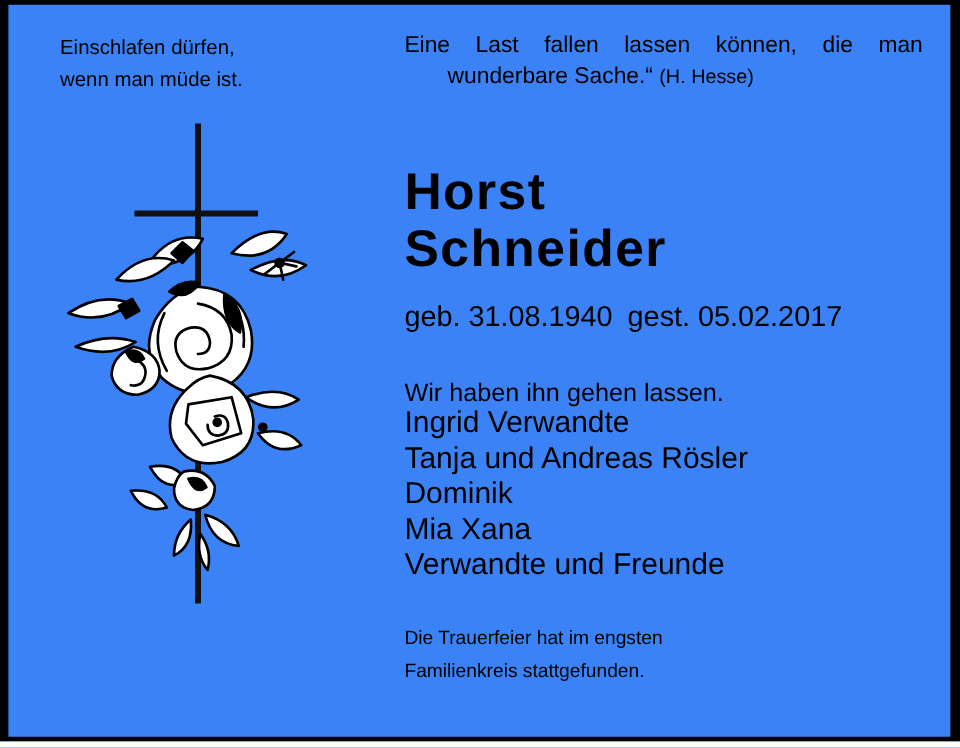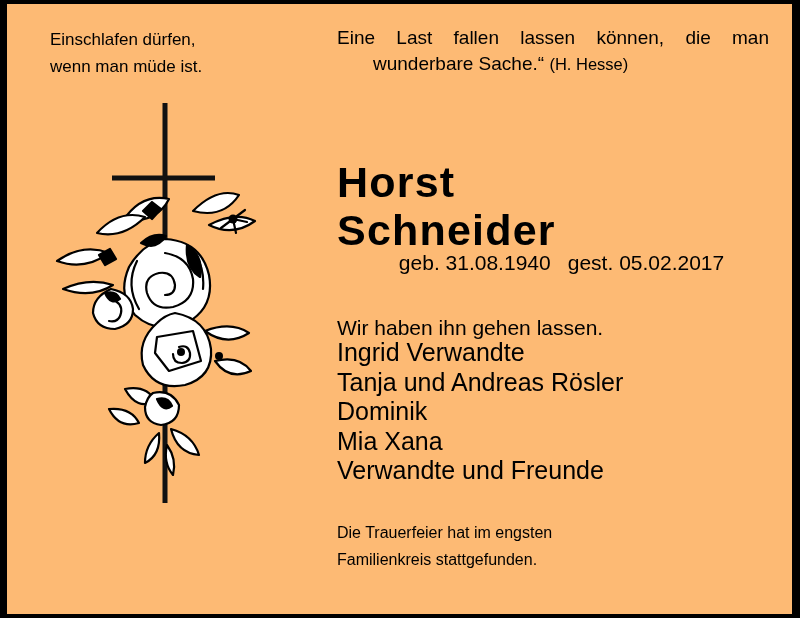--- a/index.html
+++ b/index.html
@@ -5,21 +5,21 @@
   html, body {
     margin: 0;
     padding: 0;
     background: #ffffff;
   }
   .page {
     position: relative;
     width: 800px;
     height: 618px;
     box-sizing: border-box;
-    background: #fdba74;
+    background: #3b82f6;
     border-style: solid;
     border-color: #000000;
     border-width: 4px 8px 4px 7px;
     font-family: "Liberation Sans", sans-serif;
     color: #000000;
     overflow: hidden;
   }
   .epigraph {
     position: absolute;
     left: 43px;
@@ -45,32 +45,31 @@
     font-size: 19px;
     line-height: 26px;
   }
   .q-just {
     text-align: justify;
     text-align-last: justify;
   }
   .q-last { text-align: left; white-space: nowrap; margin-left: 36px; }
   .attribution { font-size: 16.5px; }
   .name-block {
-    top: 154px;
+    top: 132px;
     font-size: 43px;
     font-weight: bold;
     line-height: 48px;
     letter-spacing: 1.2px;
     white-space: nowrap;
   }
   .dates {
     top: 247px;
-    font-size: 21px;
+    font-size: 24px;
     white-space: nowrap;
-    text-align: center;
   }
   .dates .born {
     display: inline-block;
     width: 186px;
   }
   .lead {
     top: 312px;
     font-size: 21px;
     white-space: nowrap;
   }

